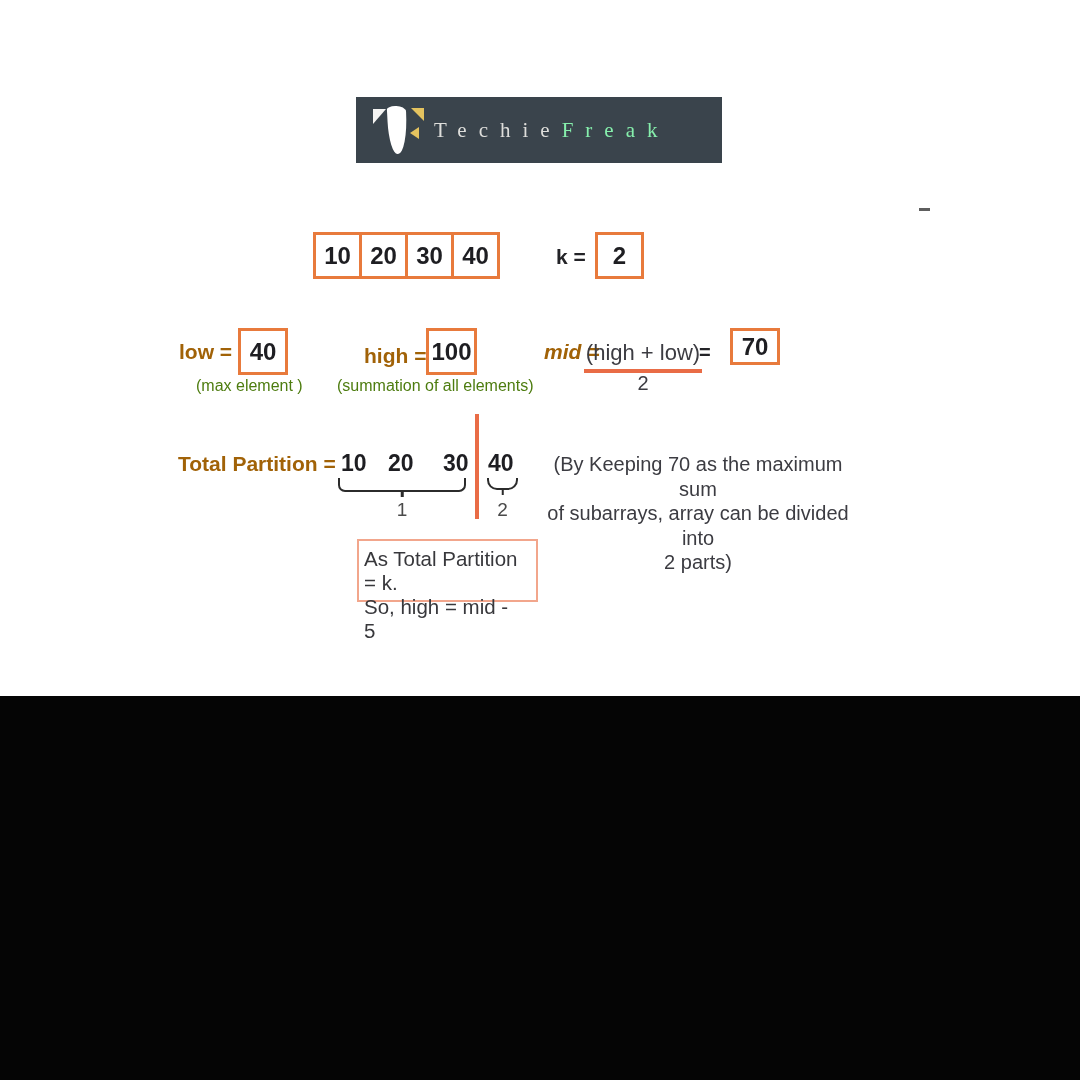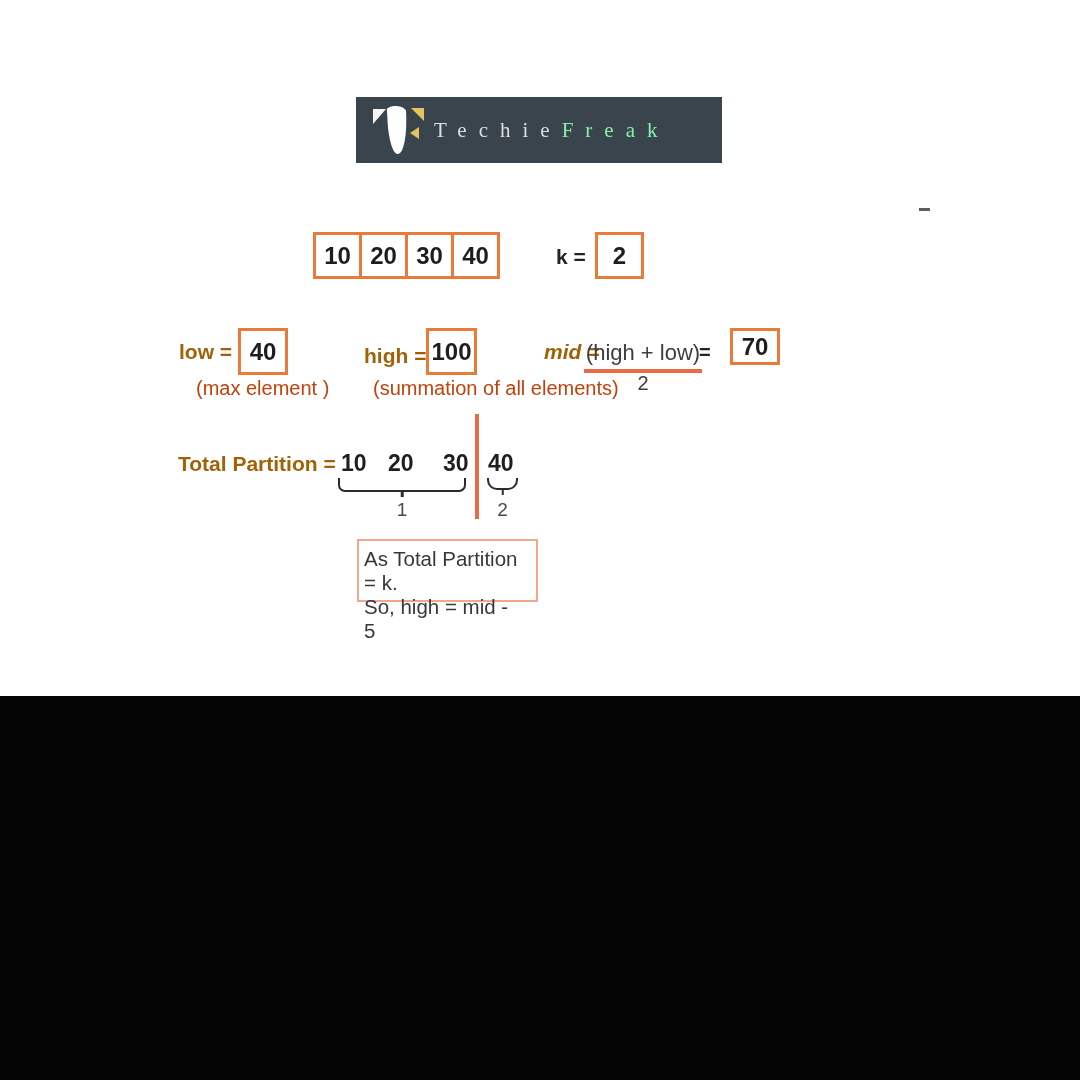--- a/index.html
+++ b/index.html
@@ -30,21 +30,21 @@
     font-weight:bold;font-size:24px;color:#1E1E22;}
   
   .cells{position:absolute;left:313px;top:232px;display:flex;}
   .cell{box-sizing:border-box;width:49px;height:47px;border:3px solid #E87A3C;background:#fff;
     display:flex;align-items:center;justify-content:center;font-weight:bold;font-size:24px;color:#1E1E22;
     margin-left:-3px;}
   .cell:first-child{margin-left:0;}
   .k-label{position:absolute;left:556px;top:245px;font-weight:bold;font-size:21px;color:#232327;}
   
   .vlabel{position:absolute;font-weight:bold;font-size:21px;color:#a16207;white-space:nowrap;}
-  .caption{position:absolute;font-size:20px;color:#c2410c;white-space:nowrap;}
+  .caption{position:absolute;font-size:16px;color:#4d7c0f;white-space:nowrap;}
   
   .frac-num{position:absolute;left:584px;top:340px;width:118px;text-align:center;
     font-size:22px;color:#3C3C42;padding-bottom:3px;border-bottom:4px solid #E96C46;}
   .frac-den{position:absolute;left:584px;top:372px;width:118px;text-align:center;
     font-size:20px;color:#3C3C42;}
   .frac-eq{position:absolute;left:699px;top:341px;font-weight:bold;font-size:20px;color:#232327;}
   
   .pnum{position:absolute;top:450px;font-weight:bold;font-size:23px;color:#1E1E22;}
   .divider{position:absolute;left:475px;top:414px;width:4px;height:105px;background:#E96C46;}
   .brace{position:absolute;box-sizing:border-box;border-left:2.5px solid #2b2b2b;
@@ -94,38 +94,43 @@
   </div>
   <div class="k-label">k =</div>
   <div class="obox" style="left:595px;top:232px;width:49px;height:47px;">2</div>
 
   <div class="vlabel" style="left:179px;top:340px;">low =</div>
   <div class="obox" style="left:238px;top:328px;width:50px;height:47px;">40</div>
   <div class="caption" style="left:196px;top:377px;">(max element )</div>
 
   <div class="vlabel" style="left:364px;top:344px;">high =</div>
   <div class="obox" style="left:426px;top:328px;width:51px;height:47px;">100</div>
-  <div class="caption" style="left:337px;top:377px;margin-left:36px;">(summation of all elements)</div>
+  <div class="caption" style="left:337px;top:377px;">(summation of all elements)</div>
 
   <div class="vlabel" style="left:544px;top:340px;font-style:italic;">mid =</div>
   <div class="frac-num">(high + low)</div>
   <div class="frac-den">2</div>
   <div class="frac-eq">=</div>
   <div class="obox" style="left:710px;top:328px;width:50px;height:37px;margin-left:20px;">70</div>
 
   <div class="vlabel" style="left:178px;top:452px;">Total Partition =</div>
   <div class="pnum" style="left:341px;">10</div>
   <div class="pnum" style="left:388px;">20</div>
   <div class="pnum" style="left:443px;">30</div>
   <div class="divider"></div>
   <div class="pnum" style="left:488px;">40</div>
   <div class="brace brace1"></div>
   <div class="brace brace2"></div>
   <div class="gidx gidx1">1</div>
   <div class="gidx gidx2">2</div>
+  <div class="pnote">
+    <div>(By Keeping 70 as the maximum sum</div>
+    <div>of subarrays, array can be divided into</div>
+    <div>2 parts)</div>
+  </div>
 
   <div class="cbox">
     <div>As Total Partition = k.</div>
     <div>So, high = mid - 5</div>
   </div>
 
   <div class="black-band">
     
     
     

